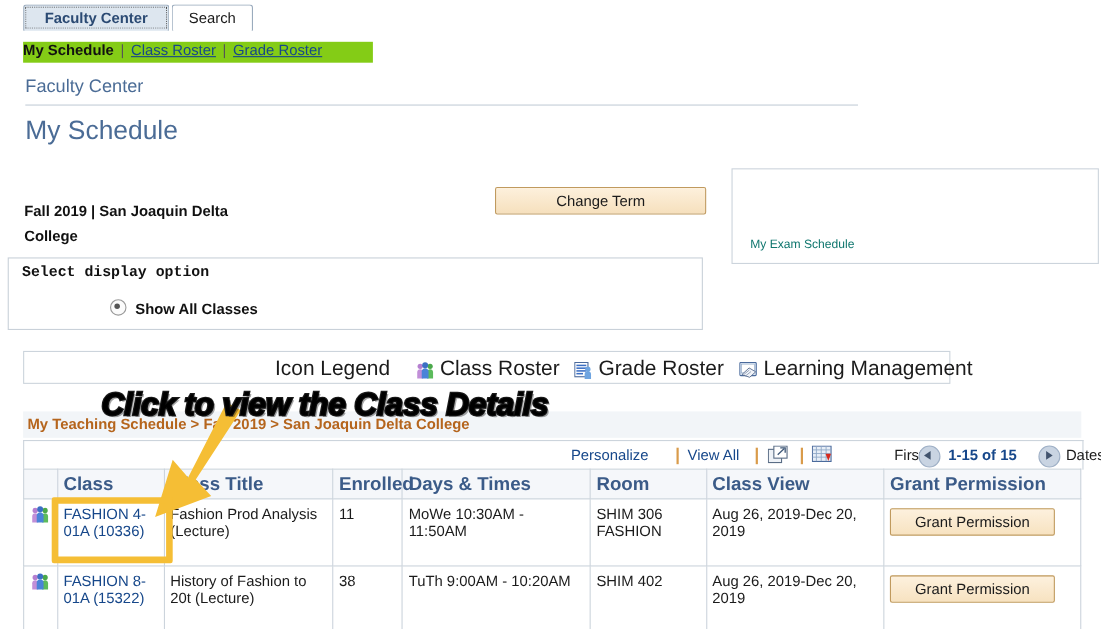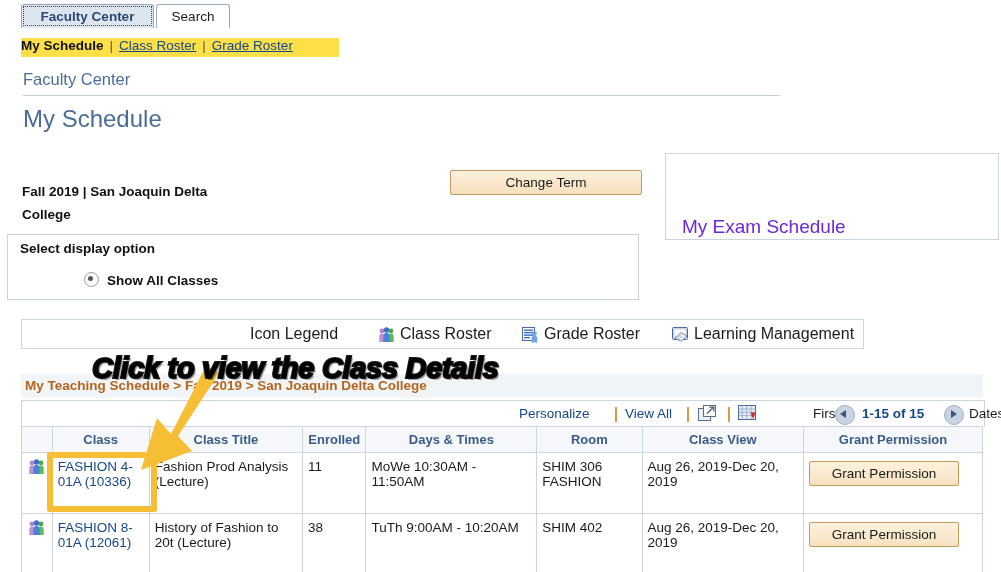--- a/index.html
+++ b/index.html
@@ -57,21 +57,21 @@
     left: 0; top: 31px;
     width: 1001px; height: 1px;
     background: #ffffff;
   }
 
   
   .subnav {
     position: absolute;
     left: 21px; top: 38px;
     width: 318px; height: 19px;
-    background: #fde047;
+    background: #84cc16;
     font-size: 13.5px;
     white-space: nowrap;
   }
   .subnav .cur {
     font-weight: bold;
     color: #111;
   }
   .subnav .sep { color: #555; padding: 0 6px; }
   .subnav a {
     color: #16478a;
@@ -126,43 +126,44 @@
   .exam-panel {
     position: absolute;
     left: 665px; top: 153px;
     width: 332px; height: 85px;
     border: 1px solid #ccd4dc;
     background: #ffffff;
   }
   .exam-link {
     position: absolute;
     left: 16px; top: 62px;
-    font-size: 19px;
-    color: #6d28d9;
+    font-size: 11px;
+    color: #0f766e;
     text-decoration: none;
     cursor: pointer;
   }
 
   
   .opt-box {
     position: absolute;
     left: 7px; top: 234px;
     width: 630px; height: 64px;
     border: 1px solid #c9d1d9;
     background: #ffffff;
   }
   .opt-title {
     position: absolute;
     left: 12px; top: 6px;
     font-size: 13.5px;
     font-weight: bold;
     color: #111;
+    font-family: Liberation Mono, monospace;
   }
   .opt-row { position: absolute; top: 37px; }
-  .opt-row.one { left: 76px; }
+  .opt-row.one { left: 92px; }
   .opt-row.two { left: 330px; }
   .radio {
     display: inline-block;
     width: 13px; height: 13px;
     border-radius: 50%;
     border: 1px solid #9a9a9a;
     background: #fbfbfb;
     vertical-align: -2px;
     margin-right: 8px;
     position: relative;
@@ -186,21 +187,21 @@
   .legend {
     position: absolute;
     left: 21px; top: 319px;
     width: 841px; height: 28px;
     border: 1px solid #ccd4dc;
     background: #ffffff;
   }
   .legend-item {
     position: absolute;
     top: 5px;
-    font-size: 16px;
+    font-size: 19px;
     color: #1b1b1b;
     white-space: nowrap;
   }
   .legend-item .ico { vertical-align: -4px; margin-right: 5px; }
   .legend-item.l1 { left: 228px; }
   .legend-item.l2 { left: 356px; }
   .legend-item.l3 { left: 500px; }
   .legend-item.l4 { left: 650px; }
 
   
@@ -283,23 +284,23 @@
     position: absolute;
     left: 21px; top: 426px;
     width: 962px;
     border-collapse: collapse;
     table-layout: fixed;
     background: #ffffff;
   }
   table.sched th {
     background: #f5f7fa;
     border: 1px solid #ccd4dc;
-    text-align: center;
+    text-align: left;
     vertical-align: middle;
-    font-size: 13px;
+    font-size: 17px;
     font-weight: bold;
     color: #3b5b88;
     padding: 3px 5px;
     height: 19px;
     margin-top: 32px;
   }
   table.sched td {
     border: 1px solid #ccd4dc;
     vertical-align: top;
     font-size: 13.5px;
@@ -522,21 +523,21 @@
       <td class="cell-icon">
         <svg width="17" height="16" viewBox="0 0 17 16">
           <circle cx="4" cy="4" r="2.4" fill="#b57fd0"></circle>
             <path d="M1.3 15V9.2c0-1.5 1.2-2.6 2.7-2.6s2.7 1.1 2.7 2.6V15z" fill="#c18fd8"></path>
           <circle cx="13" cy="4" r="2.4" fill="#4aa84a"></circle>
             <path d="M10.3 15V9.2c0-1.5 1.2-2.6 2.7-2.6s2.7 1.1 2.7 2.6V15z" fill="#5cbb5c"></path>
           <circle cx="8.5" cy="3" r="2.7" fill="#3b6fc4"></circle>
             <path d="M5.4 15V8.7c0-1.7 1.4-3 3.1-3s3.1 1.3 3.1 3V15z" fill="#4a83d8"></path>
         </svg>
       </td>
-      <td><a class="class-link">FASHION 8-01A (12061)</a></td>
+      <td><a class="class-link">FASHION 8-01A (15322)</a></td>
       <td>History of Fashion to 20t (Lecture)</td>
       <td>38</td>
       <td>TuTh 9:00AM - 10:20AM</td>
       <td>SHIM 402</td>
       <td>Aug 26, 2019-Dec 20, 2019</td>
       <td>
         <button class="btn-grant">Grant Permission</button>
       </td>
     </tr>
   </tbody>

